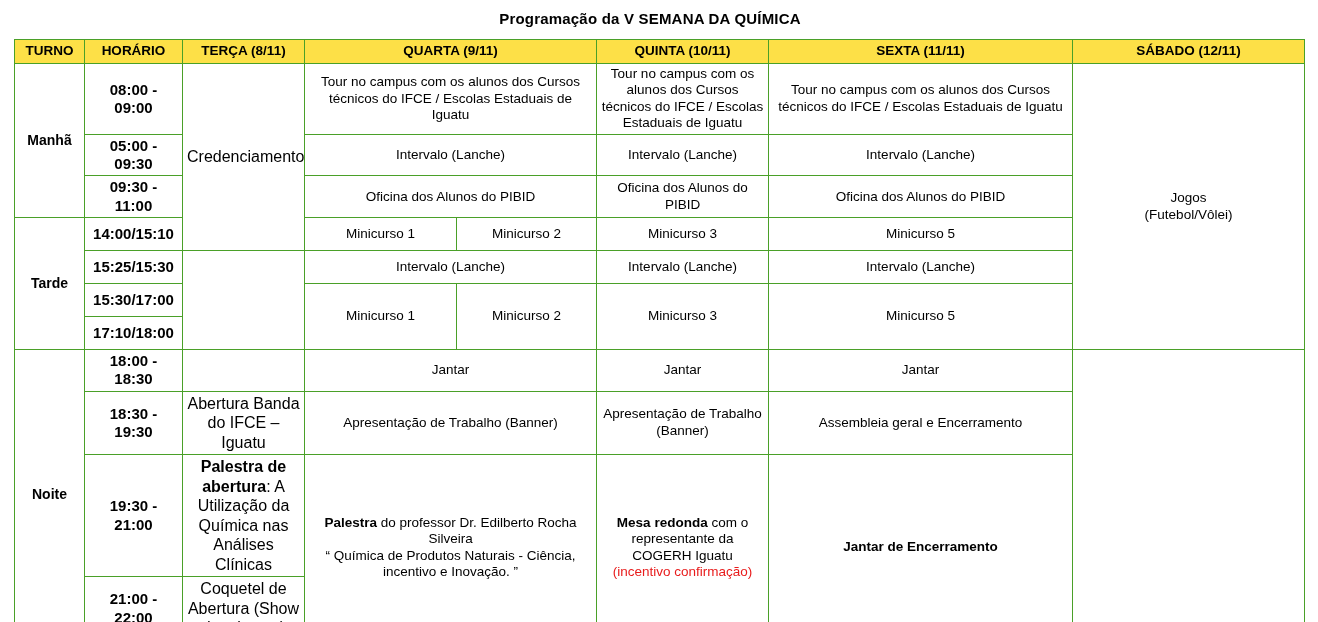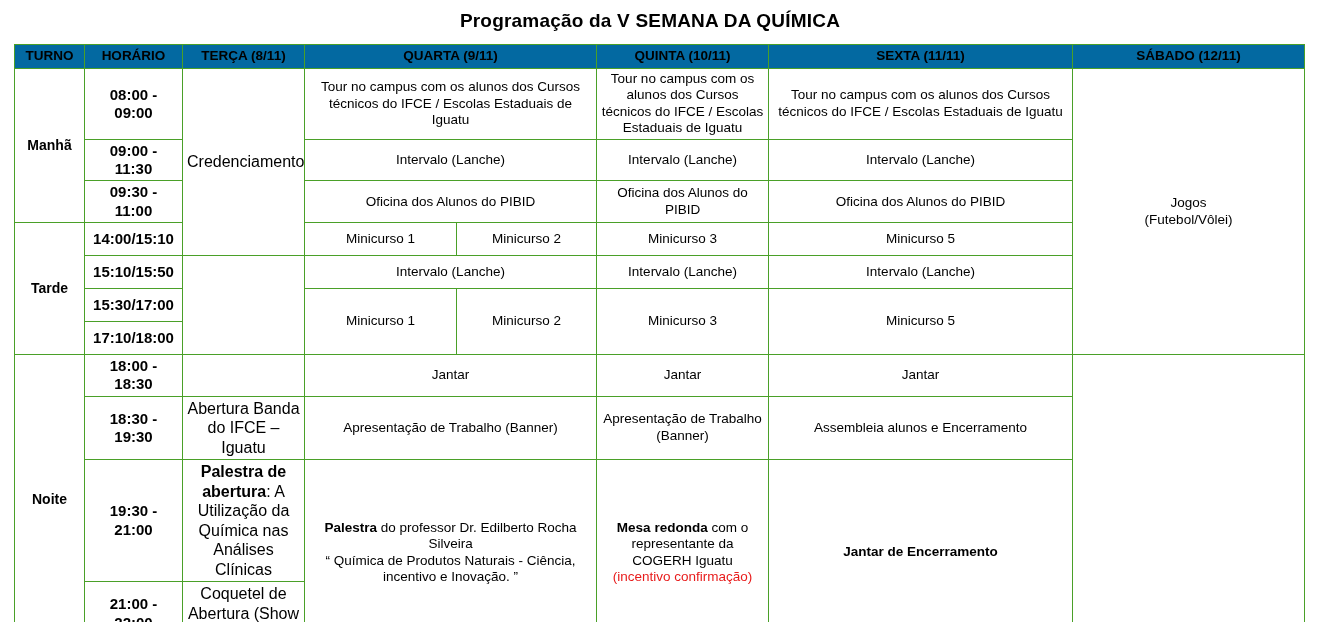--- a/index.html
+++ b/index.html
@@ -9,41 +9,41 @@
   }
   body {
     width: 1318px;
     height: 622px;
     font-family: "Liberation Sans", sans-serif;
     color: #000000;
     overflow: hidden;
   }
   #page-title {
     text-align: center;
-    font-size: 19px;
+    font-size: 15px;
     font-weight: bold;
     margin: 10px 18px 12px 0;
     letter-spacing: 0.2px;
   }
   table.schedule {
     border-collapse: collapse;
     table-layout: fixed;
     margin: 0 14px;
     width: 1290px;
     font-size: 13.5px;
   }
   table.schedule td, table.schedule th {
     border: 1px solid #4aa028;
     vertical-align: middle;
     text-align: center;
     padding: 2px 4px;
     line-height: 1.22;
   }
   thead th {
-    background: #0369a1;
+    background: #fde047;
     color: #000000;
     font-weight: bold;
     font-size: 13.5px;
     height: 19px;
     padding: 1px 2px;
   }
   td.turno {
     font-weight: bold;
     font-size: 14px;
     margin-left: 24px;
@@ -109,42 +109,42 @@
       <td class="cred" rowspan="4">Credenciamento</td>
       <td colspan="2" class="left-pad">Tour no campus com os alunos dos Cursos técnicos do IFCE / Escolas Estaduais de Iguatu</td>
       <td class="left-pad">Tour no campus com os alunos dos Cursos técnicos do IFCE / Escolas Estaduais de Iguatu</td>
       <td class="left-pad">Tour no campus com os alunos dos Cursos técnicos do IFCE / Escolas Estaduais de Iguatu</td>
       <td rowspan="7">
         <span class="blockline">Jogos</span>
         <span class="blockline">(Futebol/Vôlei)</span>
       </td>
     </tr>
     <tr>
-      <td class="horario" style="height:35px">09:00 - 11:30</td>
+      <td class="horario" style="height:35px">05:00 - 09:30</td>
       <td colspan="2" class="italic">Intervalo (Lanche)</td>
       <td class="italic">Intervalo (Lanche)</td>
       <td class="italic">Intervalo (Lanche)</td>
     </tr>
     <tr>
       <td class="horario" style="height:35px">09:30 - 11:00</td>
       <td colspan="2">Oficina dos Alunos do PIBID</td>
       <td>Oficina dos Alunos do PIBID</td>
       <td>Oficina dos Alunos do PIBID</td>
     </tr>
 
     <tr>
       <td class="turno" rowspan="4">Tarde</td>
       <td class="horario" style="height:28px">14:00/15:10</td>
       <td>Minicurso 1</td>
       <td>Minicurso 2</td>
       <td>Minicurso 3</td>
       <td>Minicurso 5</td>
     </tr>
     <tr>
-      <td class="horario" style="height:28px">15:10/15:50</td>
+      <td class="horario" style="height:28px">15:25/15:30</td>
       <td rowspan="3" class="cred"></td>
       <td colspan="2" class="italic">Intervalo (Lanche)</td>
       <td class="italic">Intervalo (Lanche)</td>
       <td class="italic">Intervalo (Lanche)</td>
     </tr>
     <tr>
       <td class="horario" style="height:28px">15:30/17:00</td>
       <td rowspan="2">Minicurso 1</td>
       <td rowspan="2">Minicurso 2</td>
       <td rowspan="2">Minicurso 3</td>
@@ -161,21 +161,21 @@
       <td colspan="2">Jantar</td>
       <td>Jantar</td>
       <td>Jantar</td>
       <td rowspan="4"></td>
     </tr>
     <tr>
       <td class="horario" style="height:52px">18:30 - 19:30</td>
       <td class="cred">Abertura Banda do IFCE – Iguatu</td>
       <td colspan="2">Apresentação de Trabalho (Banner)</td>
       <td>Apresentação de Trabalho (Banner)</td>
-      <td>Assembleia alunos e Encerramento</td>
+      <td>Assembleia geral e Encerramento</td>
     </tr>
     <tr>
       <td class="horario" style="height:88px">19:30 - 21:00</td>
       <td class="cred">
         <span class="bold">Palestra de abertura</span><span>: A Utilização da Química nas Análises Clínicas</span>
       </td>
       <td colspan="2" rowspan="2">
         <span class="blockline"><span class="bold">Palestra</span><span> do professor Dr. Edilberto Rocha Silveira</span></span>
         <span class="blockline">“ Química de Produtos Naturais - Ciência, incentivo e Inovação. ”</span>
       </td>

